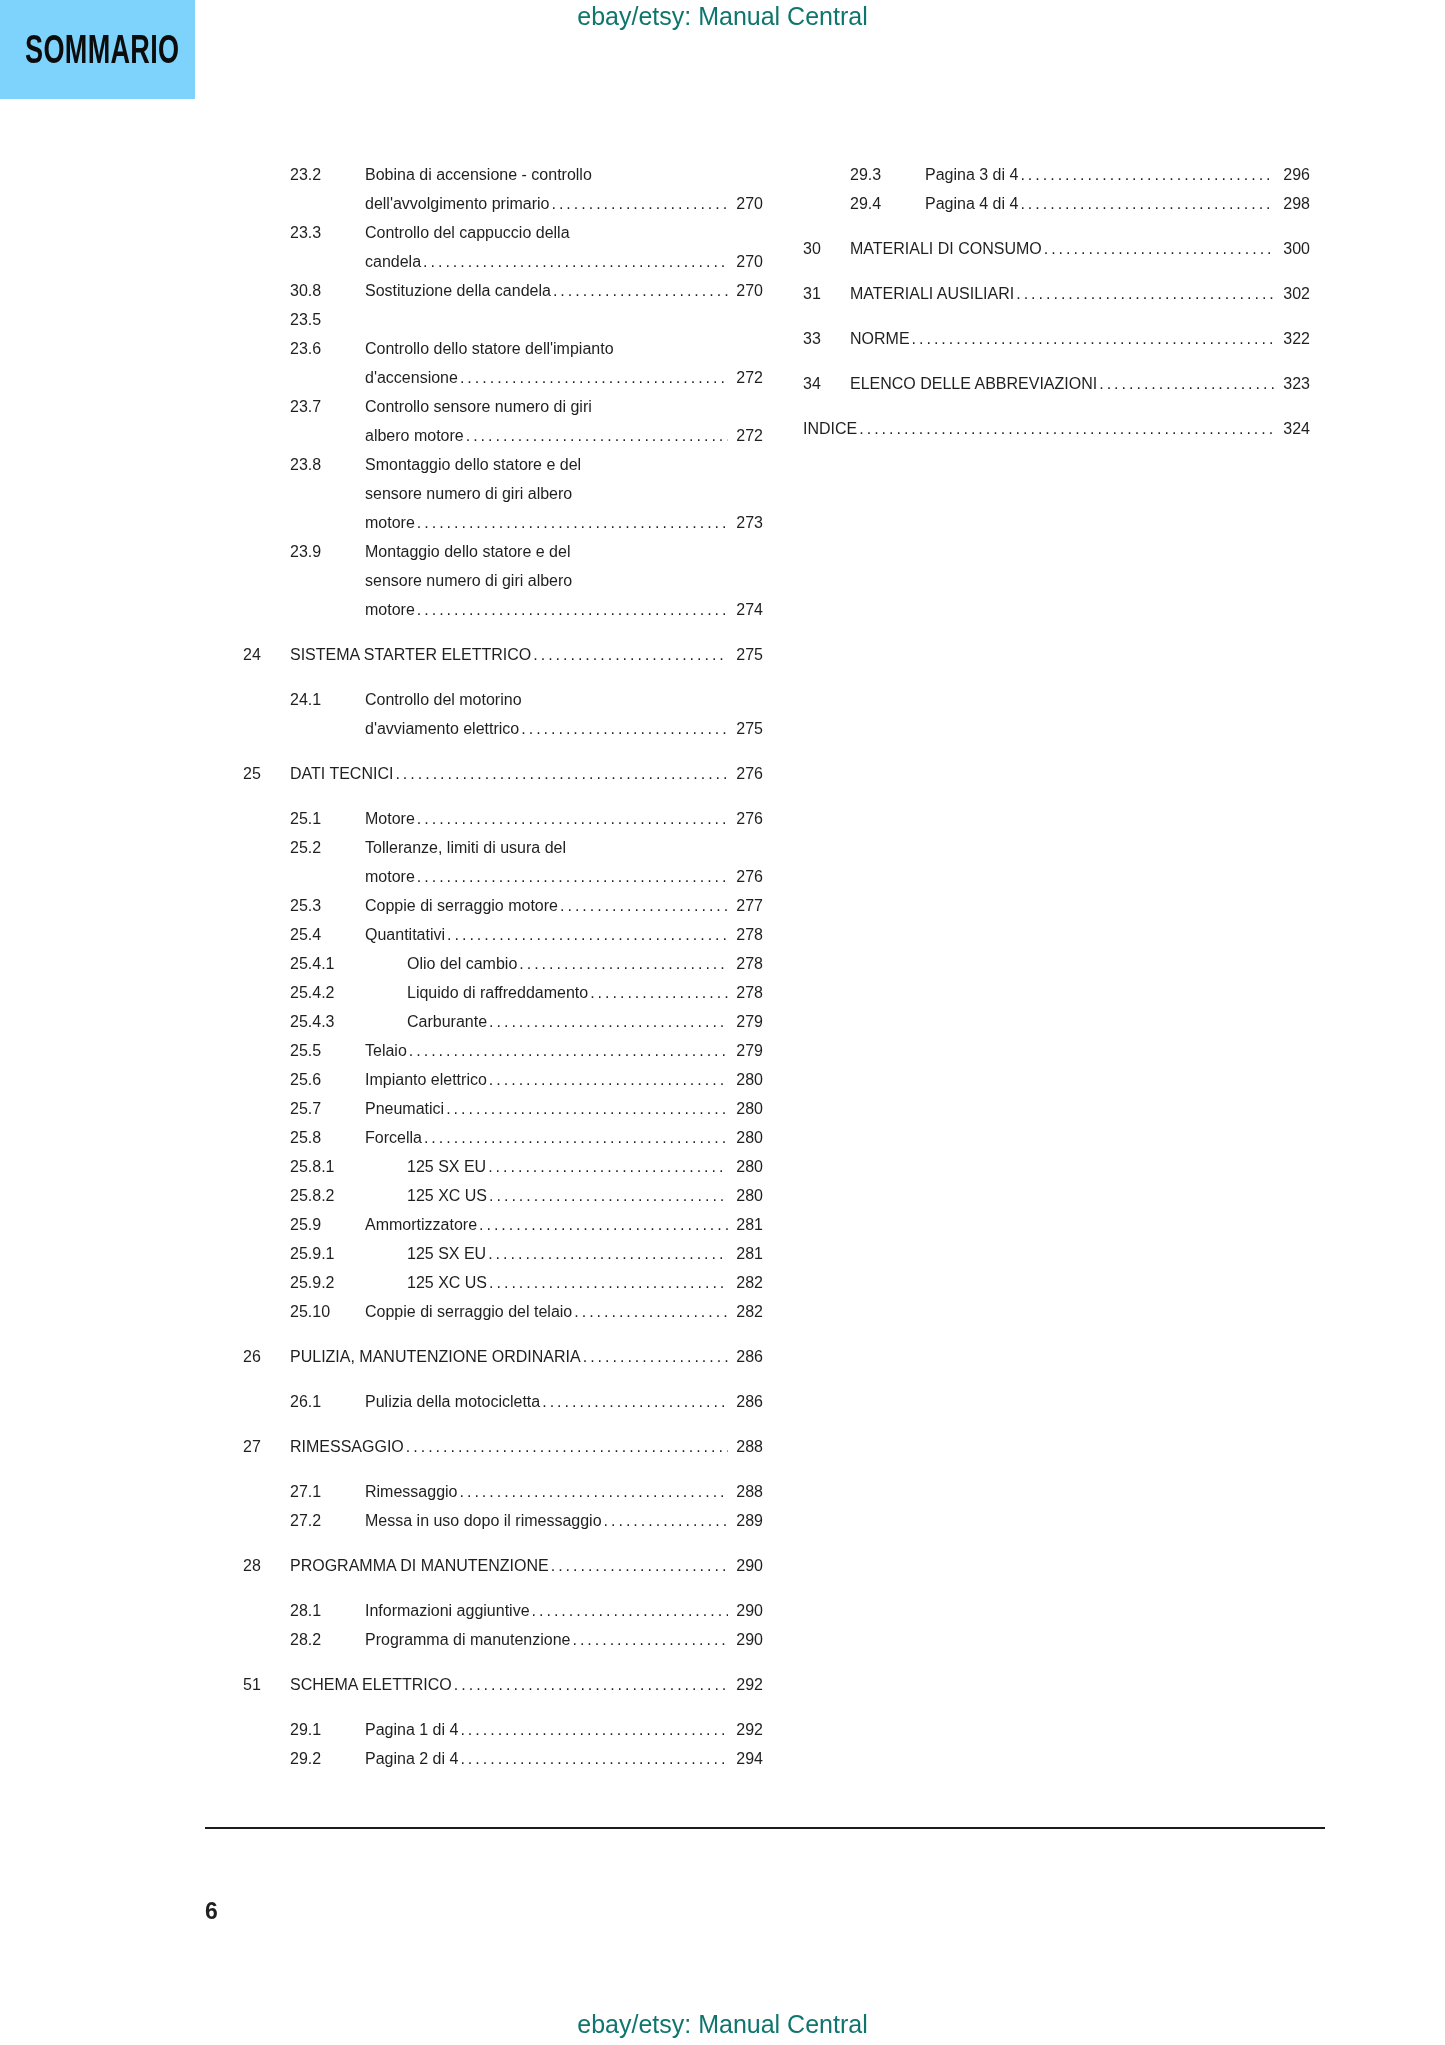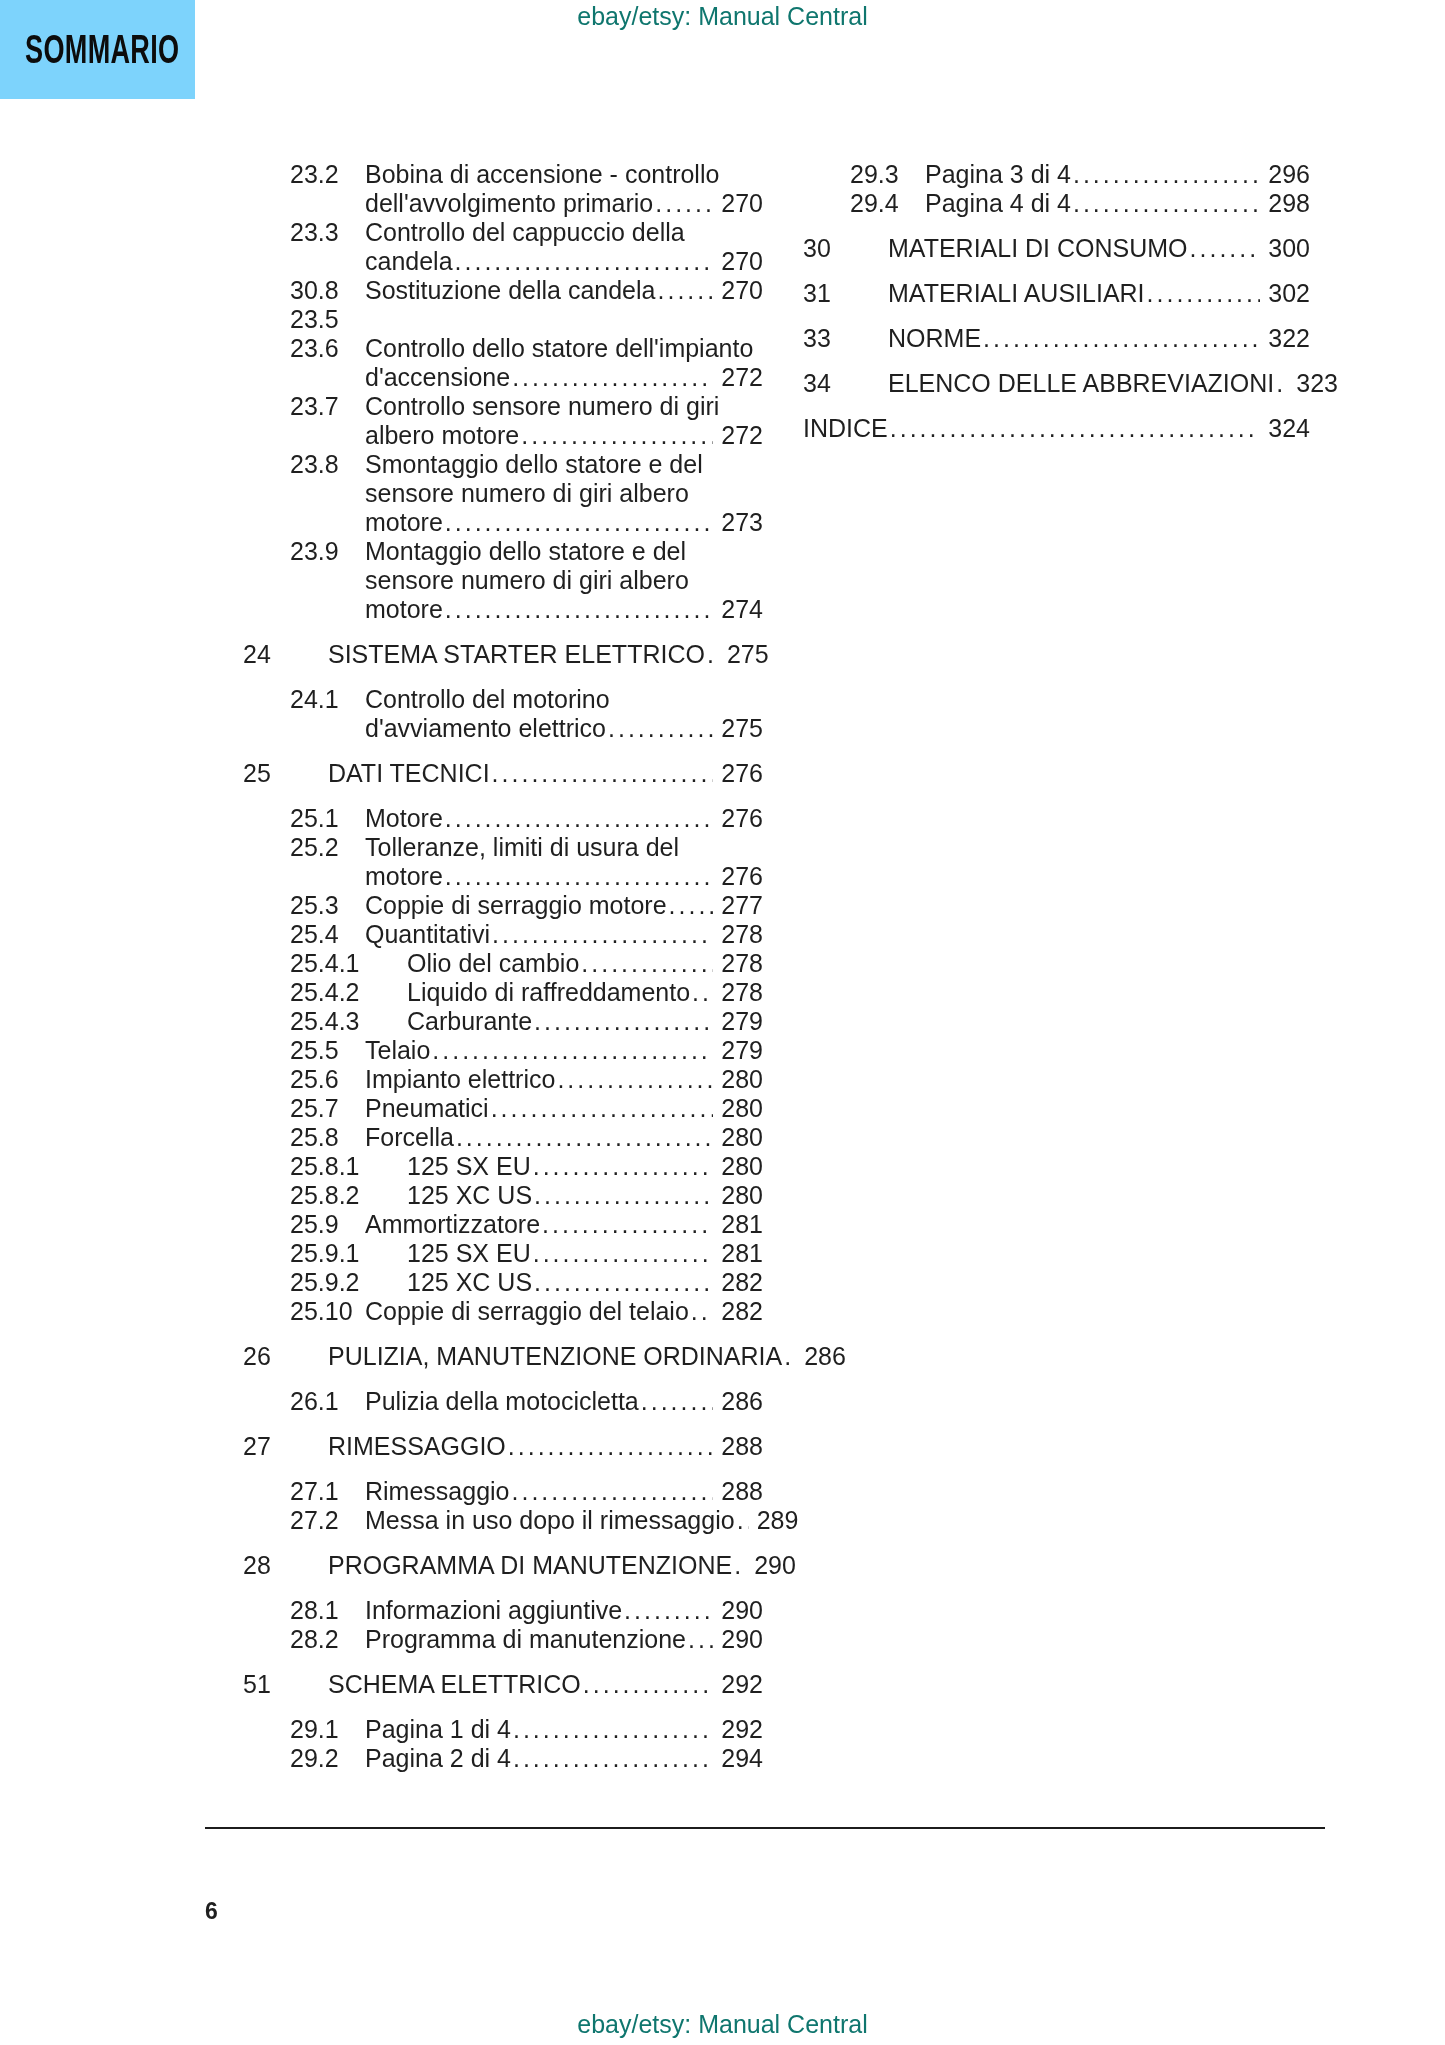--- a/index.html
+++ b/index.html
@@ -42,28 +42,28 @@
     color: #0c0c0c;
     transform: scaleX(0.66);
     transform-origin: 0 50%;
     white-space: nowrap;
   }
 
   
   .toc-col {
     position: absolute;
     top: 160px;
-    font-size: 25px;
+    font-size: 16px;
     line-height: 29px;
   }
   .col-left  { left: 243px; width: 520px; }
   .col-right { left: 803px; width: 507px; }
 
   .entry { display: flex; align-items: flex-start; }
-  .entry.l0, .entry.l1 { margin: 16px 0; gap: 38px; }
+  .entry.l0, .entry.l1 { margin: 16px 0; }
   .entry.l2, .entry.l3 { padding-left: 47px; }
   .num { flex: 0 0 auto; }
   .l1 .num { width: 47px; }
   .l2 .num { width: 75px; }
   .l3 .num { width: 117px; }
   .body { flex: 1 1 auto; min-width: 0; }
   .lastline { display: flex; align-items: baseline; }
   .t { flex: 0 1 auto; white-space: nowrap; }
   .leader {
     flex: 1 1 auto;

